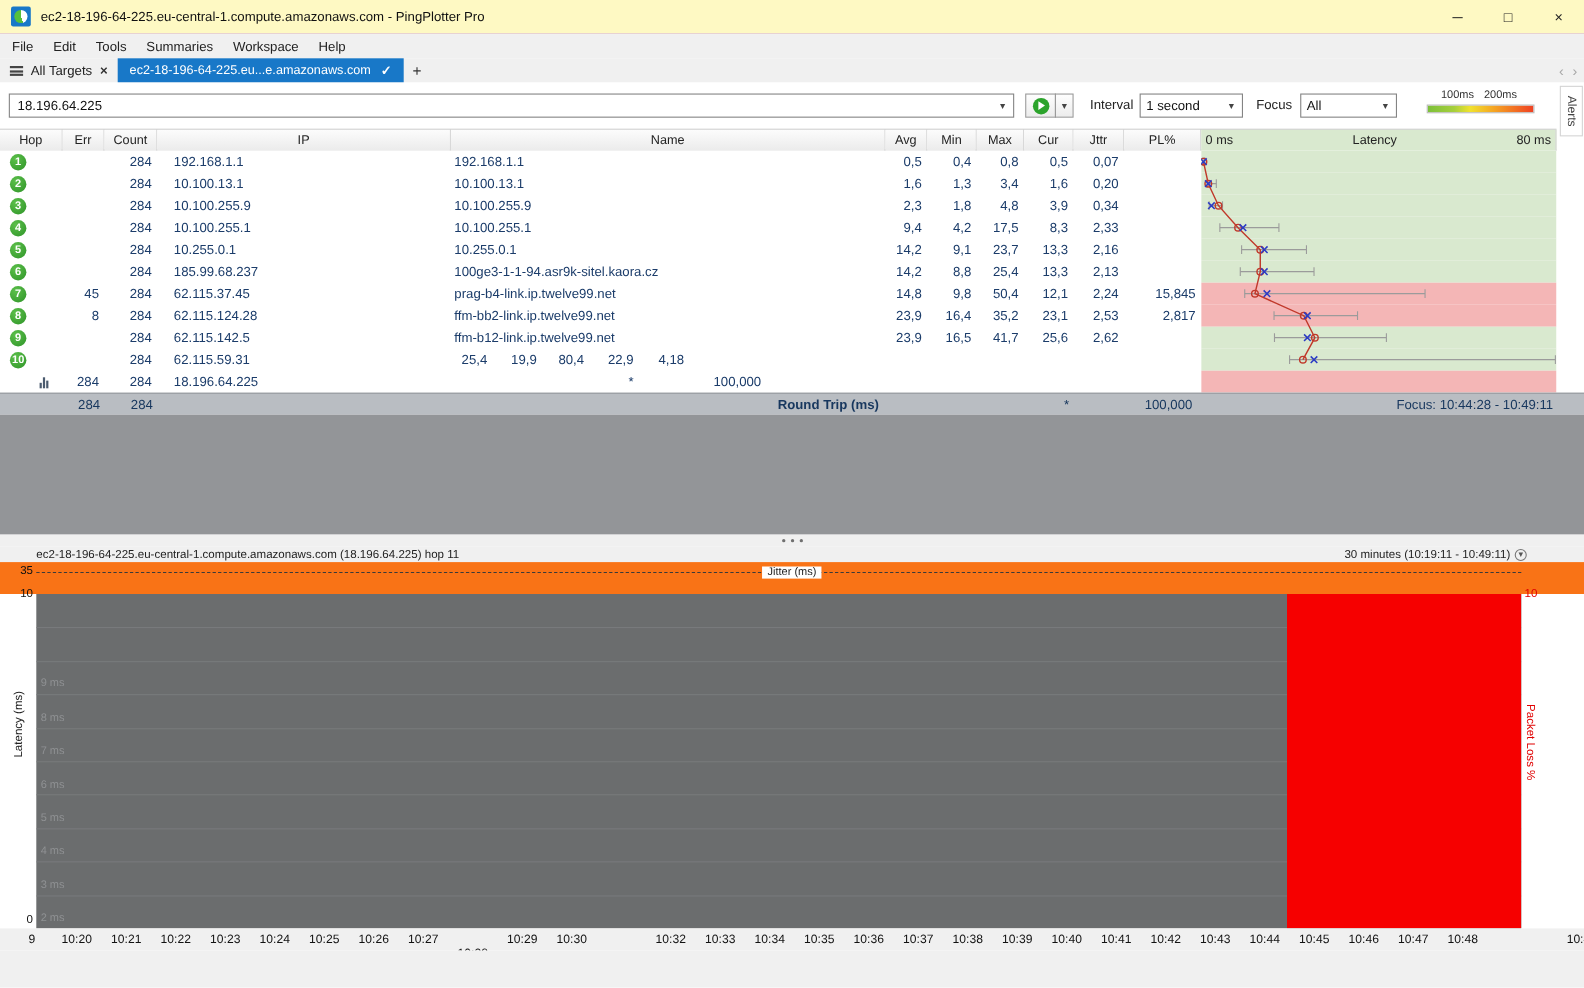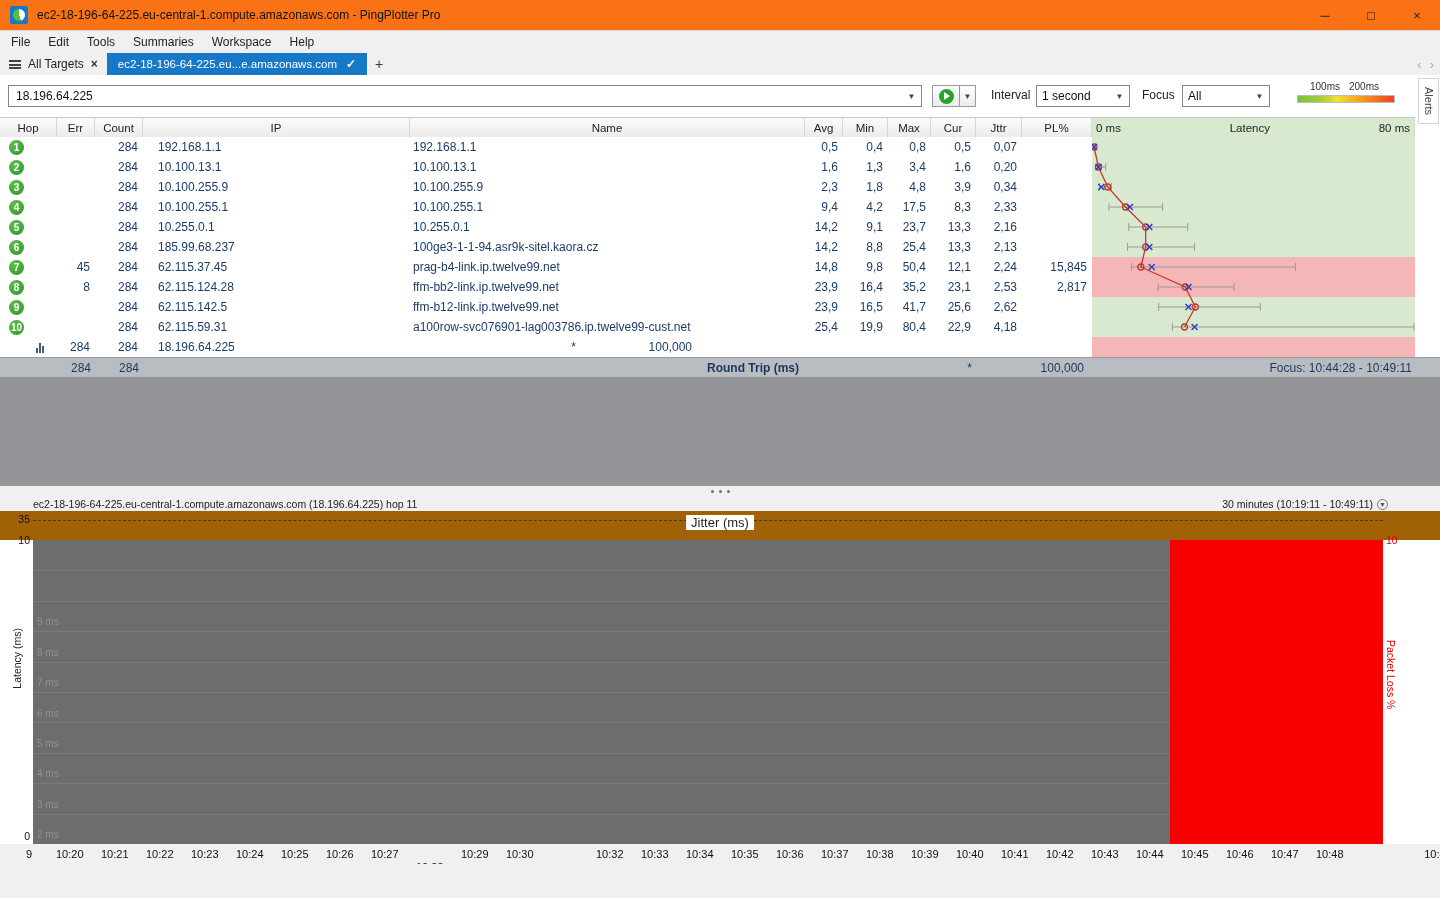--- a/index.html
+++ b/index.html
@@ -1,20 +1,20 @@
 <!DOCTYPE html>
 <html><head>
 <meta charset="utf-8">
 <style>
   html,body{margin:0;padding:0;width:1440px;height:898px;overflow:hidden;
     font-family:"Liberation Sans",sans-serif;background:#fff;position:relative;}
   *{box-sizing:border-box;}
 
   
-  .titlebar{position:absolute;top:0;left:0;right:0;height:31px;background:#f97316;
+  .titlebar{position:absolute;top:0;left:0;right:0;height:31px;background:#fef9c3;
     display:flex;align-items:center;border-bottom:1px solid #e7d2d2;}
   .app-icon{width:18px;height:18px;margin:0 9px 0 10px;background:#1878c8;border-radius:2px;position:relative;}
   .app-icon::before{content:"";position:absolute;left:3px;top:3px;width:12px;height:12px;border-radius:50%;
     background:conic-gradient(#ffffff 0 160deg,#56c03c 160deg 360deg);}
   .title-text{font-size:12px;color:#111;}
   .win-controls{position:absolute;right:0;top:0;height:30px;display:flex;}
   .win-btn{width:46px;height:30px;display:flex;align-items:center;justify-content:center;font-size:13px;color:#222;}
 
   
   .menubar{position:absolute;top:31px;left:0;right:0;height:22px;background:#f0f0f0;
@@ -95,24 +95,24 @@
   .splitter{position:absolute;top:486px;left:0;right:0;height:11px;background:#f0f0f0;
     display:flex;align-items:center;justify-content:center;gap:5px;}
   .splitter i{width:3px;height:3px;border-radius:50%;background:#707070;display:block;}
 
   
   .tl-header{position:absolute;top:497px;left:0;right:0;height:14px;background:#f0f0f0;}
   .tl-left{position:absolute;left:33px;top:1px;font-size:10.5px;color:#222;}
   .tl-right{position:absolute;right:52px;top:1px;font-size:10.5px;color:#222;display:flex;align-items:center;gap:4px;}
   .tl-dd{width:11px;height:11px;border:1px solid #777;border-radius:50%;font-size:7px;color:#555;
     display:flex;align-items:center;justify-content:center;}
-  .jitter-strip{position:absolute;top:511px;left:0;right:0;height:29px;background:#a16207;}
+  .jitter-strip{position:absolute;top:511px;left:0;right:0;height:29px;background:#f97316;}
   .jit-max{position:absolute;left:12px;top:2px;width:18px;text-align:right;font-size:10.5px;color:#111;}
   .jit-line{position:absolute;left:33px;right:57px;top:9px;border-top:1.5px dashed #3a3a3a;}
-  .jit-label{position:absolute;left:50%;transform:translateX(-50%);top:4px;font-size:13px;color:#222;
+  .jit-label{position:absolute;left:50%;transform:translateX(-50%);top:4px;font-size:10px;color:#222;
     background:#fff;padding:0 5px;}
   .plot{position:absolute;left:33px;top:540px;width:1350px;height:304px;background:#6b6d6e;overflow:hidden;}
   .gline{position:absolute;left:0;right:0;height:1px;background:#787a7c;}
   .glabel{position:absolute;left:4px;font-size:10px;color:#8f9193;margin-top:44px;}
   .loss-region{position:absolute;top:0;bottom:0;right:0;background:#f60000;}
   .ax{position:absolute;font-size:10.5px;color:#111;}
   .ax.right-red{color:#e00000;}
   .y-top{left:10px;top:534px;width:20px;text-align:right;}
   .y-bottom{left:10px;top:830px;width:20px;text-align:right;}
   .pl-top{left:1386px;top:534px;}
@@ -410,21 +410,20 @@
       <div class="c w-jttr num">2,62</div>
       <div class="c w-pl num"></div>
     </div>
     <div class="trow">
       <div class="c w-hop">
         <span class="hopnum">10</span>
       </div>
       <div class="c w-err num"></div>
       <div class="c w-count num">284</div>
       <div class="c w-ip ip">62.115.59.31</div>
-      <div class="c w-name name">a100row-svc076901-lag003786.ip.twelve99-cust.net</div>
       <div class="c w-avg num">25,4</div>
       <div class="c w-min num">19,9</div>
       <div class="c w-max num">80,4</div>
       <div class="c w-cur num">22,9</div>
       <div class="c w-jttr num">4,18</div>
       <div class="c w-pl num"></div>
     </div>
     <div class="trow">
       <div class="c w-hop">
         <span class="hico">

